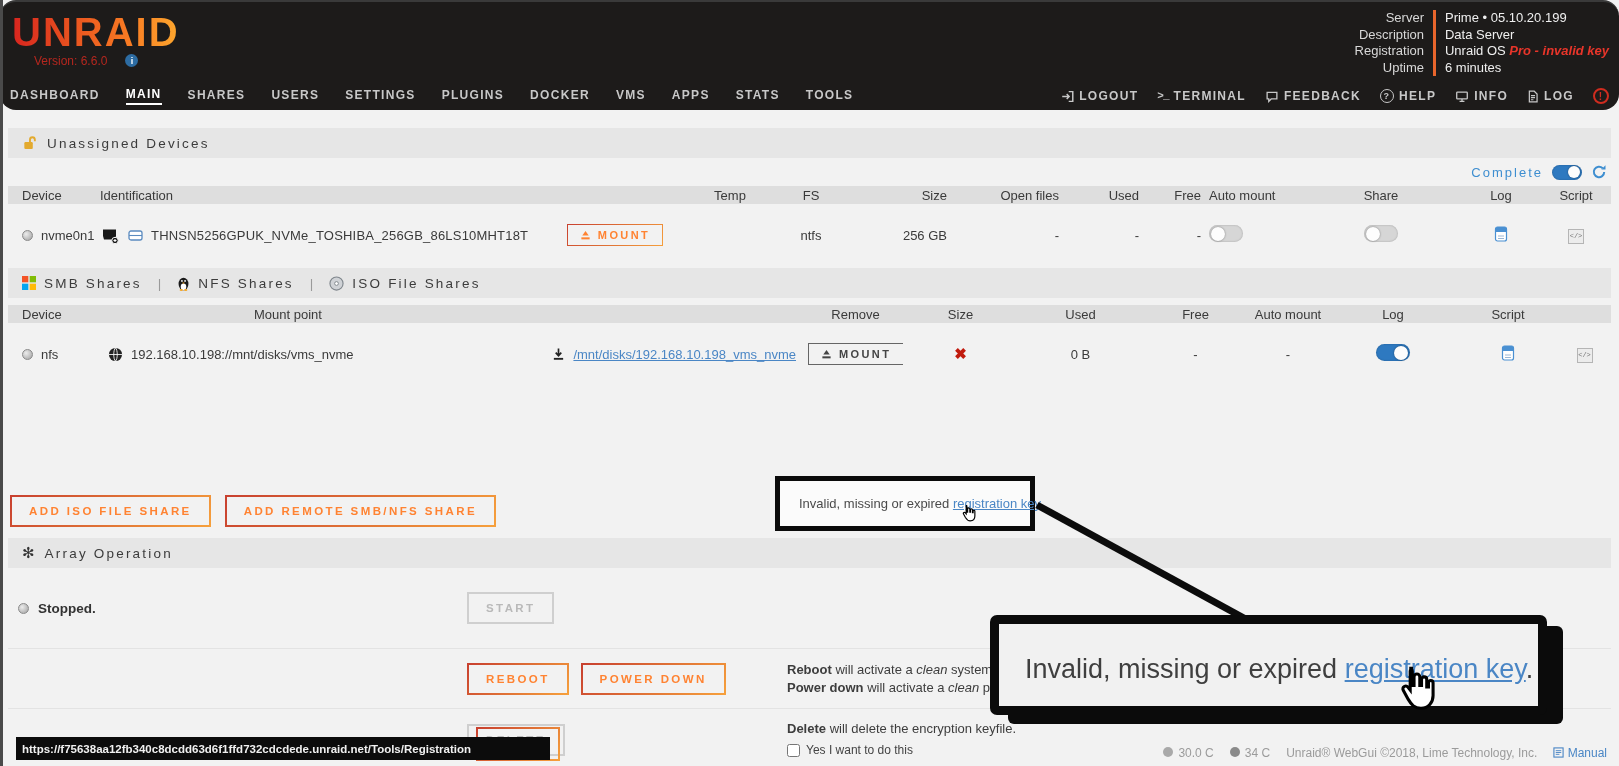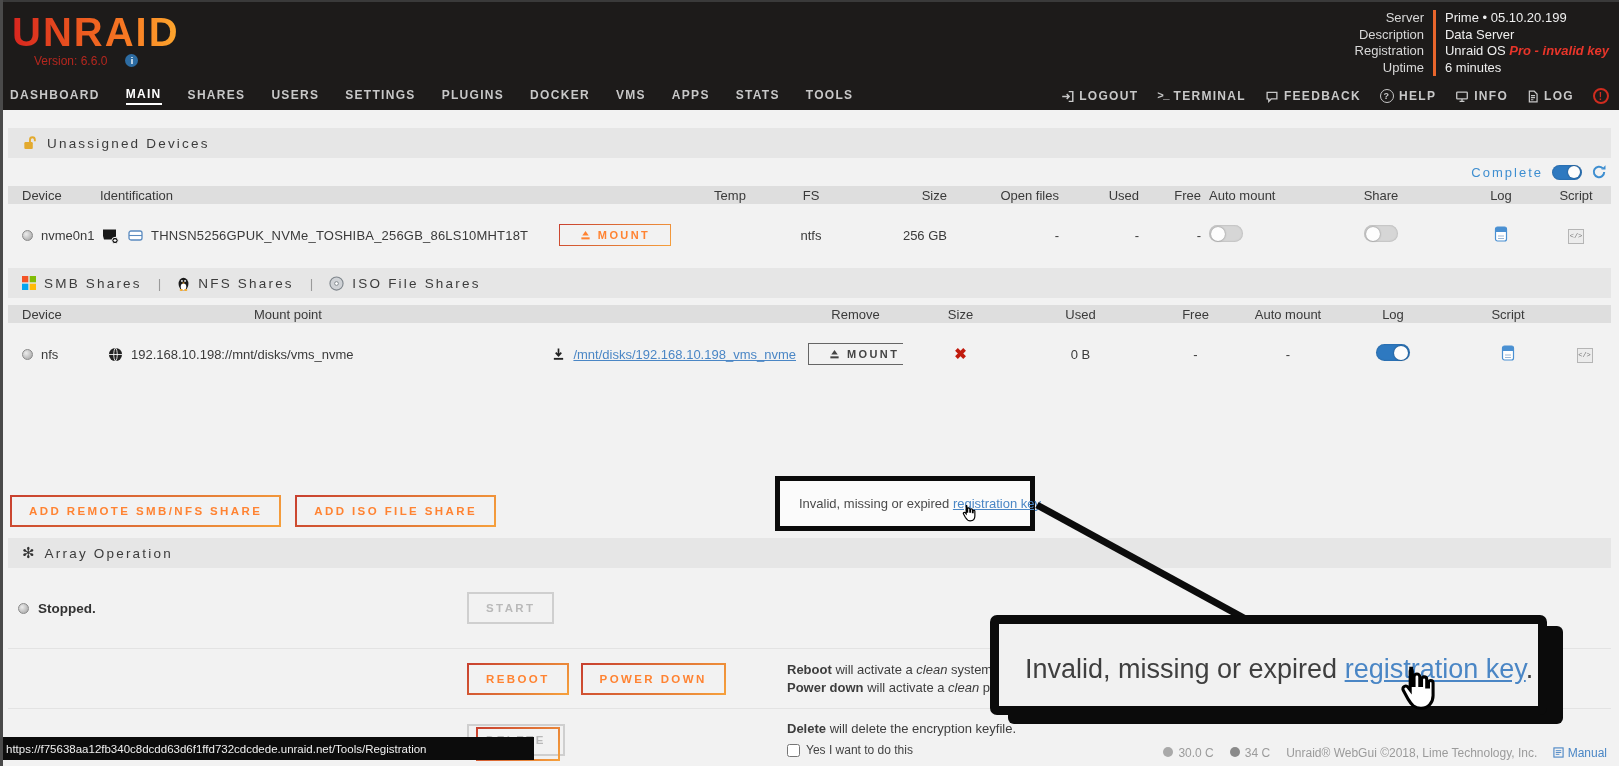--- a/index.html
+++ b/index.html
@@ -2,21 +2,21 @@
 <html><head>
 <meta charset="utf-8">
 <style>
   * { margin:0; padding:0; box-sizing:border-box; }
   html,body { width:1619px; height:766px; }
   body { font-family:"Liberation Sans", sans-serif; background:#f2f2f2; position:relative; overflow:hidden; }
   #app { position:absolute; inset:0; background:#f2f2f2; }
   #app::before { content:''; position:absolute; left:0; top:0; width:3px; height:100%; background:#4a4a4a; z-index:40; }
 
   
-  .header { position:absolute; top:0; left:0; right:0; height:110px; background:#1d1b1a; border-top:2px solid #3a3a3a; z-index:20; }
+  .header { position:absolute; top:0; left:0; right:0; height:110px; background:#1d1b1a; border-top:2px solid #3a3a3a; z-index:20;border-radius:16px; }
   .logo { position:absolute; left:12px; top:10px; font-size:40px; font-weight:bold; letter-spacing:2px;
           background:linear-gradient(90deg,#d8251f,#e8521f 35%,#f97c23 70%,#fda82e);
           -webkit-background-clip:text; background-clip:text; color:transparent; line-height:1; }
   .version { position:absolute; left:34px; top:52px; font-size:12px; color:#b5271f; display:flex; gap:18px; align-items:flex-start; }
   .info-badge { width:13px; height:13px; border-radius:50%; background:#2d6ca2; color:#fff; font-size:9px; font-weight:bold;
                 display:inline-flex; align-items:center; justify-content:center; font-style:normal; }
   .sinfo { position:absolute; right:10px; top:8px; display:grid; grid-template-columns:auto auto; font-size:13px; line-height:16.5px; }
   .sinfo .lbl { text-align:right; padding-right:9px; color:#d8d8d8; }
   .sinfo .val { border-left:3px solid #e8652c; padding-left:9px; color:#efefef; }
   .reg-em { color:#e8352a; font-style:italic; font-weight:bold;margin-top:7px; }
@@ -63,21 +63,21 @@
   .toggle.on .knob { left:auto; right:2px; }
 
   .x-glyph { color:#c11b0e; font-size:15px; font-weight:bold; cursor:pointer; }
   .script-chip { display:inline-flex; align-items:center; justify-content:center; width:16px; height:15px; border:1px solid #b5b5b5;
                  background:#ececec; color:#777; font-size:7px; font-family:"Liberation Mono", monospace; cursor:pointer; }
 
   
   .btn { display:inline-flex; align-items:center; justify-content:center; gap:7px; background:transparent; cursor:pointer;
          font-weight:bold; letter-spacing:2.4px; font-size:11.5px; color:#ff8332; border:2px solid #ef7c28;
          border-image:linear-gradient(135deg,#c8402f,#f6a03c) 1; padding:8px 17px; white-space:nowrap; }
-  .btn.small { padding:4px 20px; font-size:11px; border-width:1.5px; }
+  .btn.small { padding:4px 12px; font-size:11px; border-width:1.5px; }
   .btn.gray { color:#444; border:1.5px solid #666; border-image:none; }
   .btn.disabled { color:#b9b9b9; border:2px solid #cfcfcf; border-image:none; cursor:default; }
 
   
   .addrow { position:absolute; left:10px; top:495px; display:flex; gap:14px; }
 
   
   .arr { position:absolute; left:8px; right:8px; top:568px; }
   .arr-row { display:flex; align-items:center; border-top:1px solid #e3e3e3; }
   .arr-row:first-child { border-top:none; }
@@ -90,22 +90,22 @@
   
   .hl-box { position:absolute; left:775px; top:476px; width:260px; height:55px; border:5px solid #0b0b0b; background:#fbfbfb;
             z-index:6; font-size:13px; color:#4a4a4a; padding:15px 0 0 19px; white-space:nowrap; }
   .hl-box .hand { position:absolute; left:179px; top:23px; }
   .connector { position:absolute; inset:0; width:100%; height:100%; z-index:6; pointer-events:none; }
   .callout { position:absolute; left:990px; top:615px; width:557px; height:100px; border:9px solid #0b0b0b; border-radius:7px;
              background:#f1f1f1; z-index:7; box-shadow:17px 10px 0 -1px #0b0b0b; font-size:27px; color:#3f3f3f;
              padding:30px 0 0 26px; white-space:nowrap; }
   .callout .hand { position:absolute; left:392px; top:40px; }
 
-  .statusbar { position:absolute; left:0; top:737px; width:534px; height:23px; background:#0c0c0c; color:#f0f0f0;
-               font-size:11.5px; display:flex; align-items:center; padding-left:6px; z-index:10; white-space:nowrap; }
+  .statusbar { position:absolute; left:16px; top:737px; width:534px; height:23px; background:#0c0c0c; color:#f0f0f0;
+               font-size:11.5px; display:flex; align-items:center; padding-left:6px; z-index:10; white-space:nowrap;font-weight:bold; }
   .footer { position:absolute; right:12px; bottom:3px; height:20px; display:flex; align-items:center; gap:16px;
             color:#9b9b9b; font-size:12px; z-index:1; white-space:nowrap; }
   .footer .fdot { width:10px; height:10px; border-radius:50%; background:#a9a9a9; display:inline-block; margin-right:5px; }
   .footer .man { color:#4a86c5; cursor:pointer; }
   .cropped-btn { position:absolute; left:476px; top:727px; width:84px; height:34px; border:2px solid #ef7c28;
                  border-image:linear-gradient(135deg,#c8402f,#f6a03c) 1; z-index:2; }
 
   svg { flex:0 0 auto; }
 </style>
 </head>
@@ -358,22 +358,22 @@
           <path d="M1.5 3a2 2 0 012-2h7a2 2 0 012 2v3h-11z" fill="#4a90d2"></path>
           <path d="M4 10h6M4 12.5h6" stroke="#9bb7d4" stroke-width="1"></path>
         </svg>
     </div>
     <div class="cell ac">
       <span class="script-chip">&lt;/&gt;</span>
     </div>
   </div>
 
   <div class="addrow">
+    <span class="btn">ADD ISO FILE SHARE</span>
     <span class="btn">ADD REMOTE SMB/NFS SHARE</span>
-    <span class="btn">ADD ISO FILE SHARE</span>
   </div>
 
   <div class="secbar" style="top:538px;">
     <span style="letter-spacing:0; font-size:15px; color:#333;">✻</span>
     <span>Array Operation</span>
   </div>
 
   <div class="arr">
     <div class="arr-row" style="min-height:80px;">
       <div class="arr-status">

